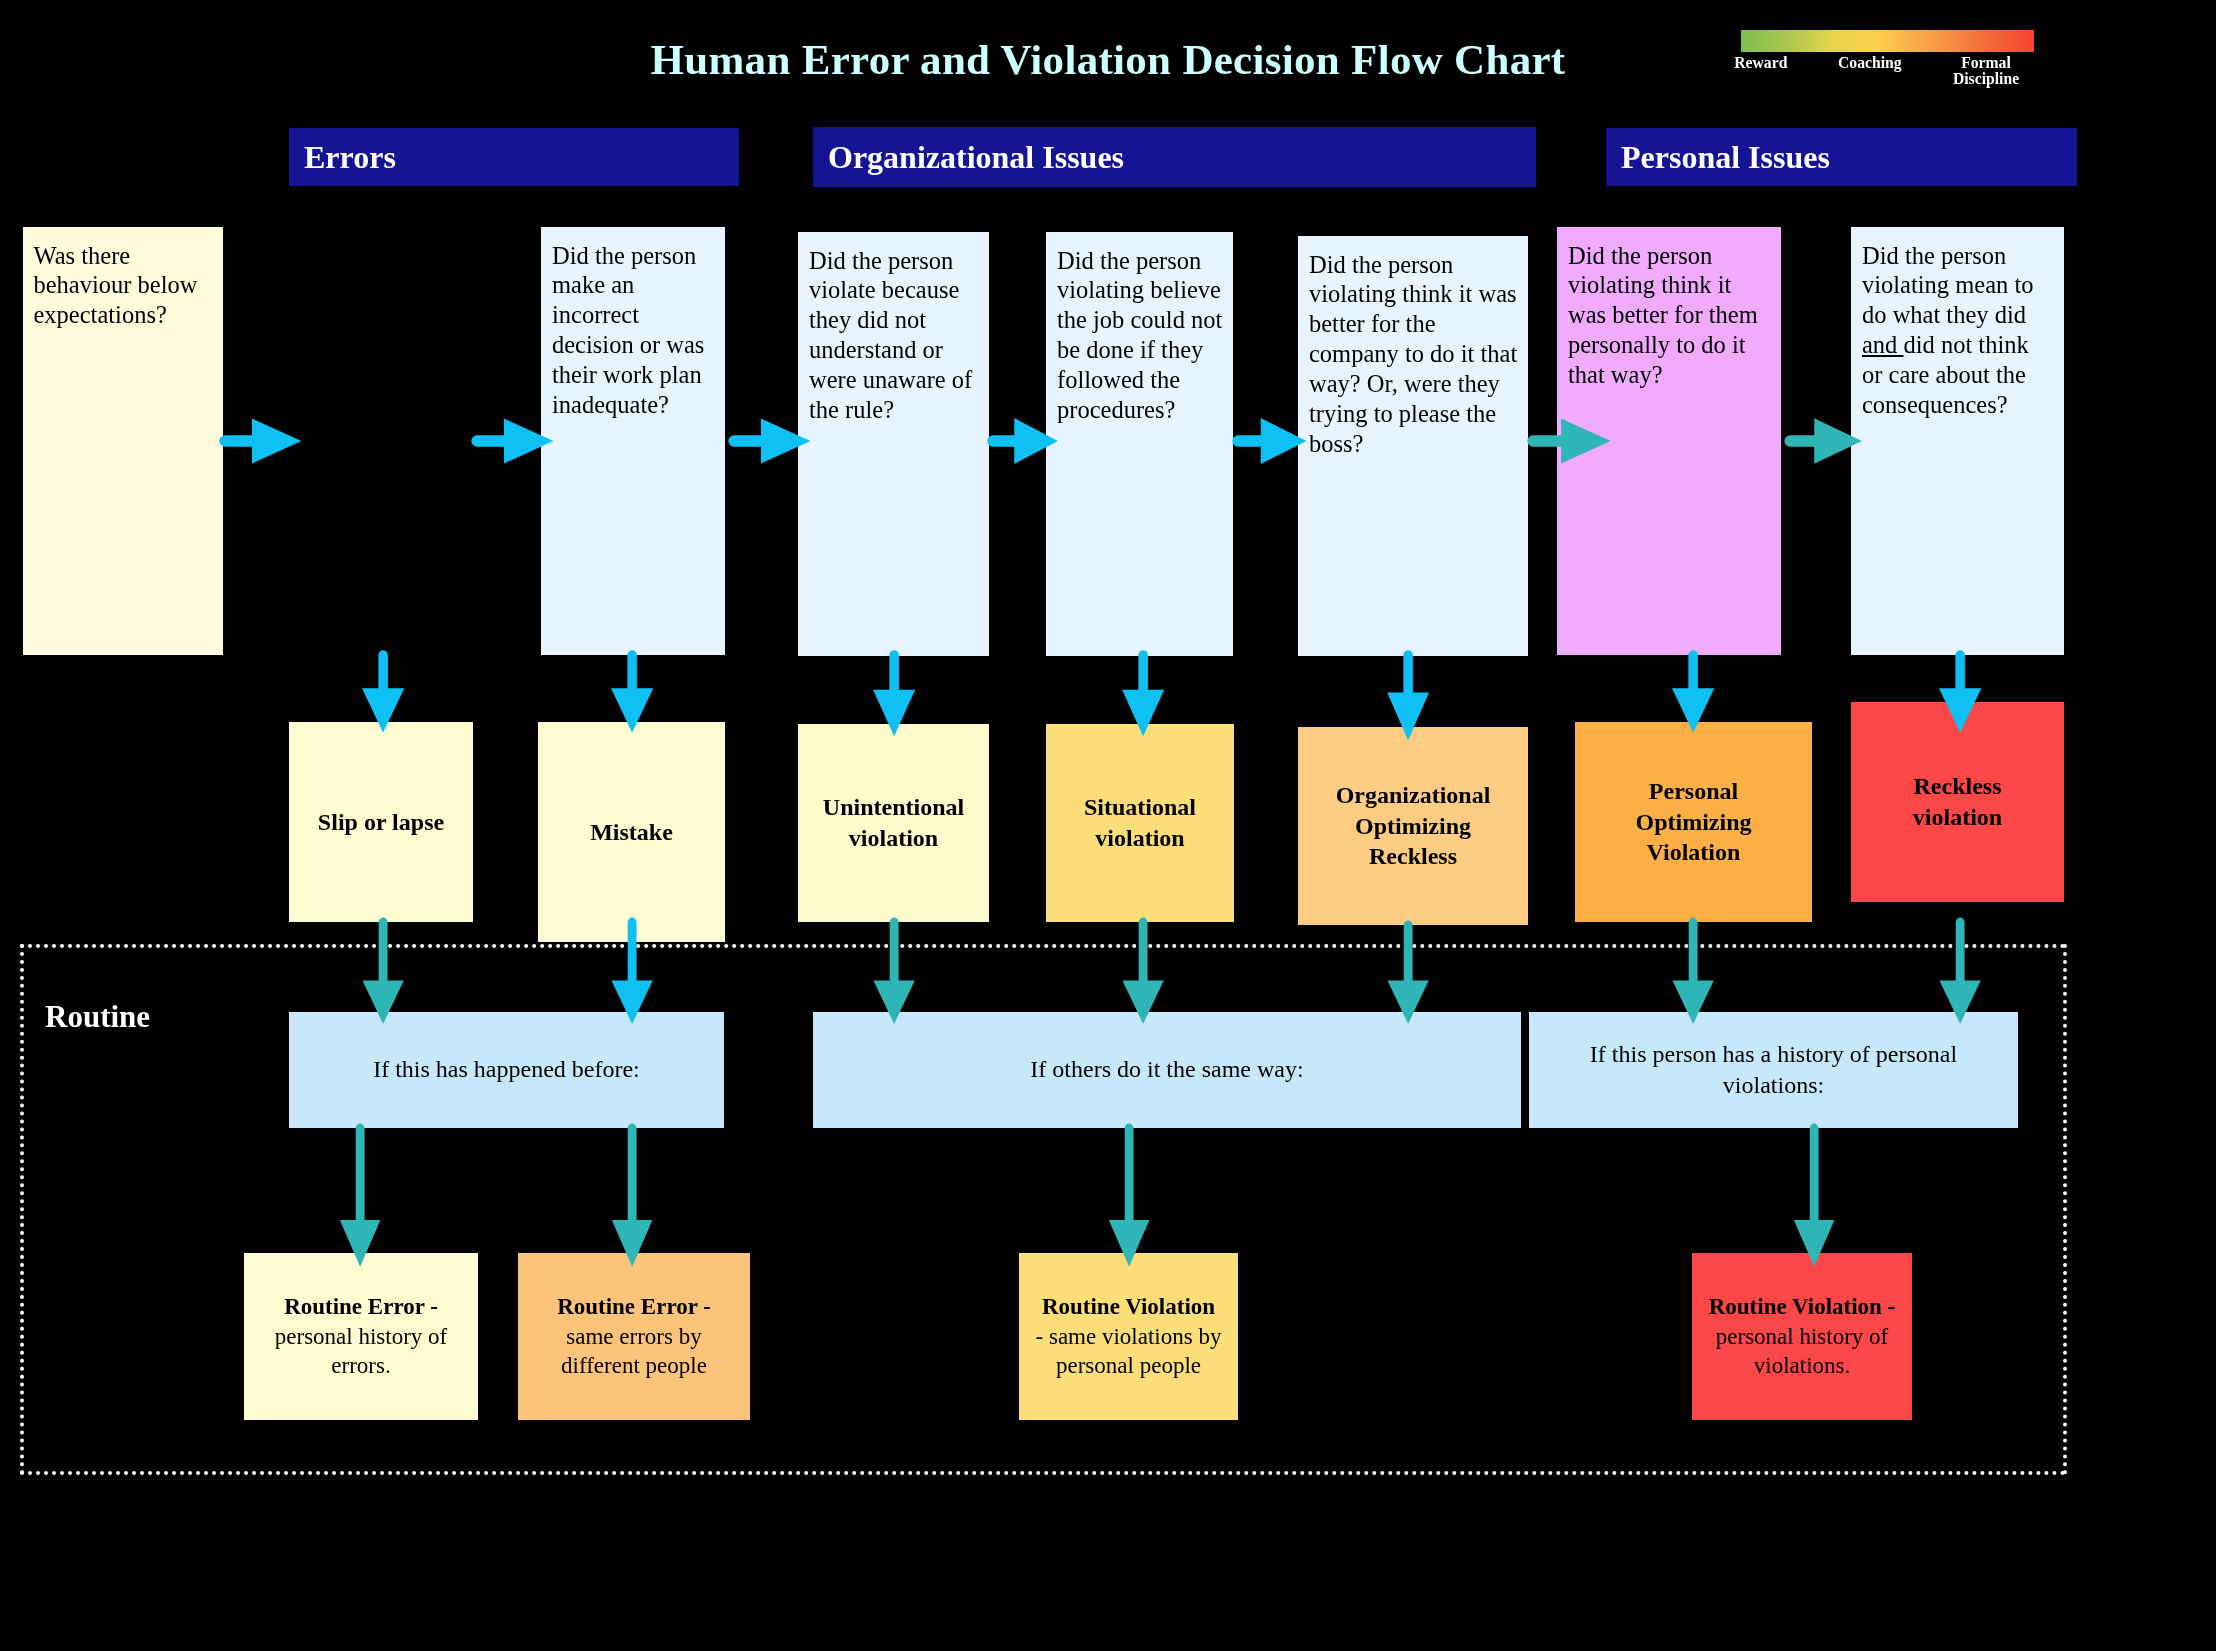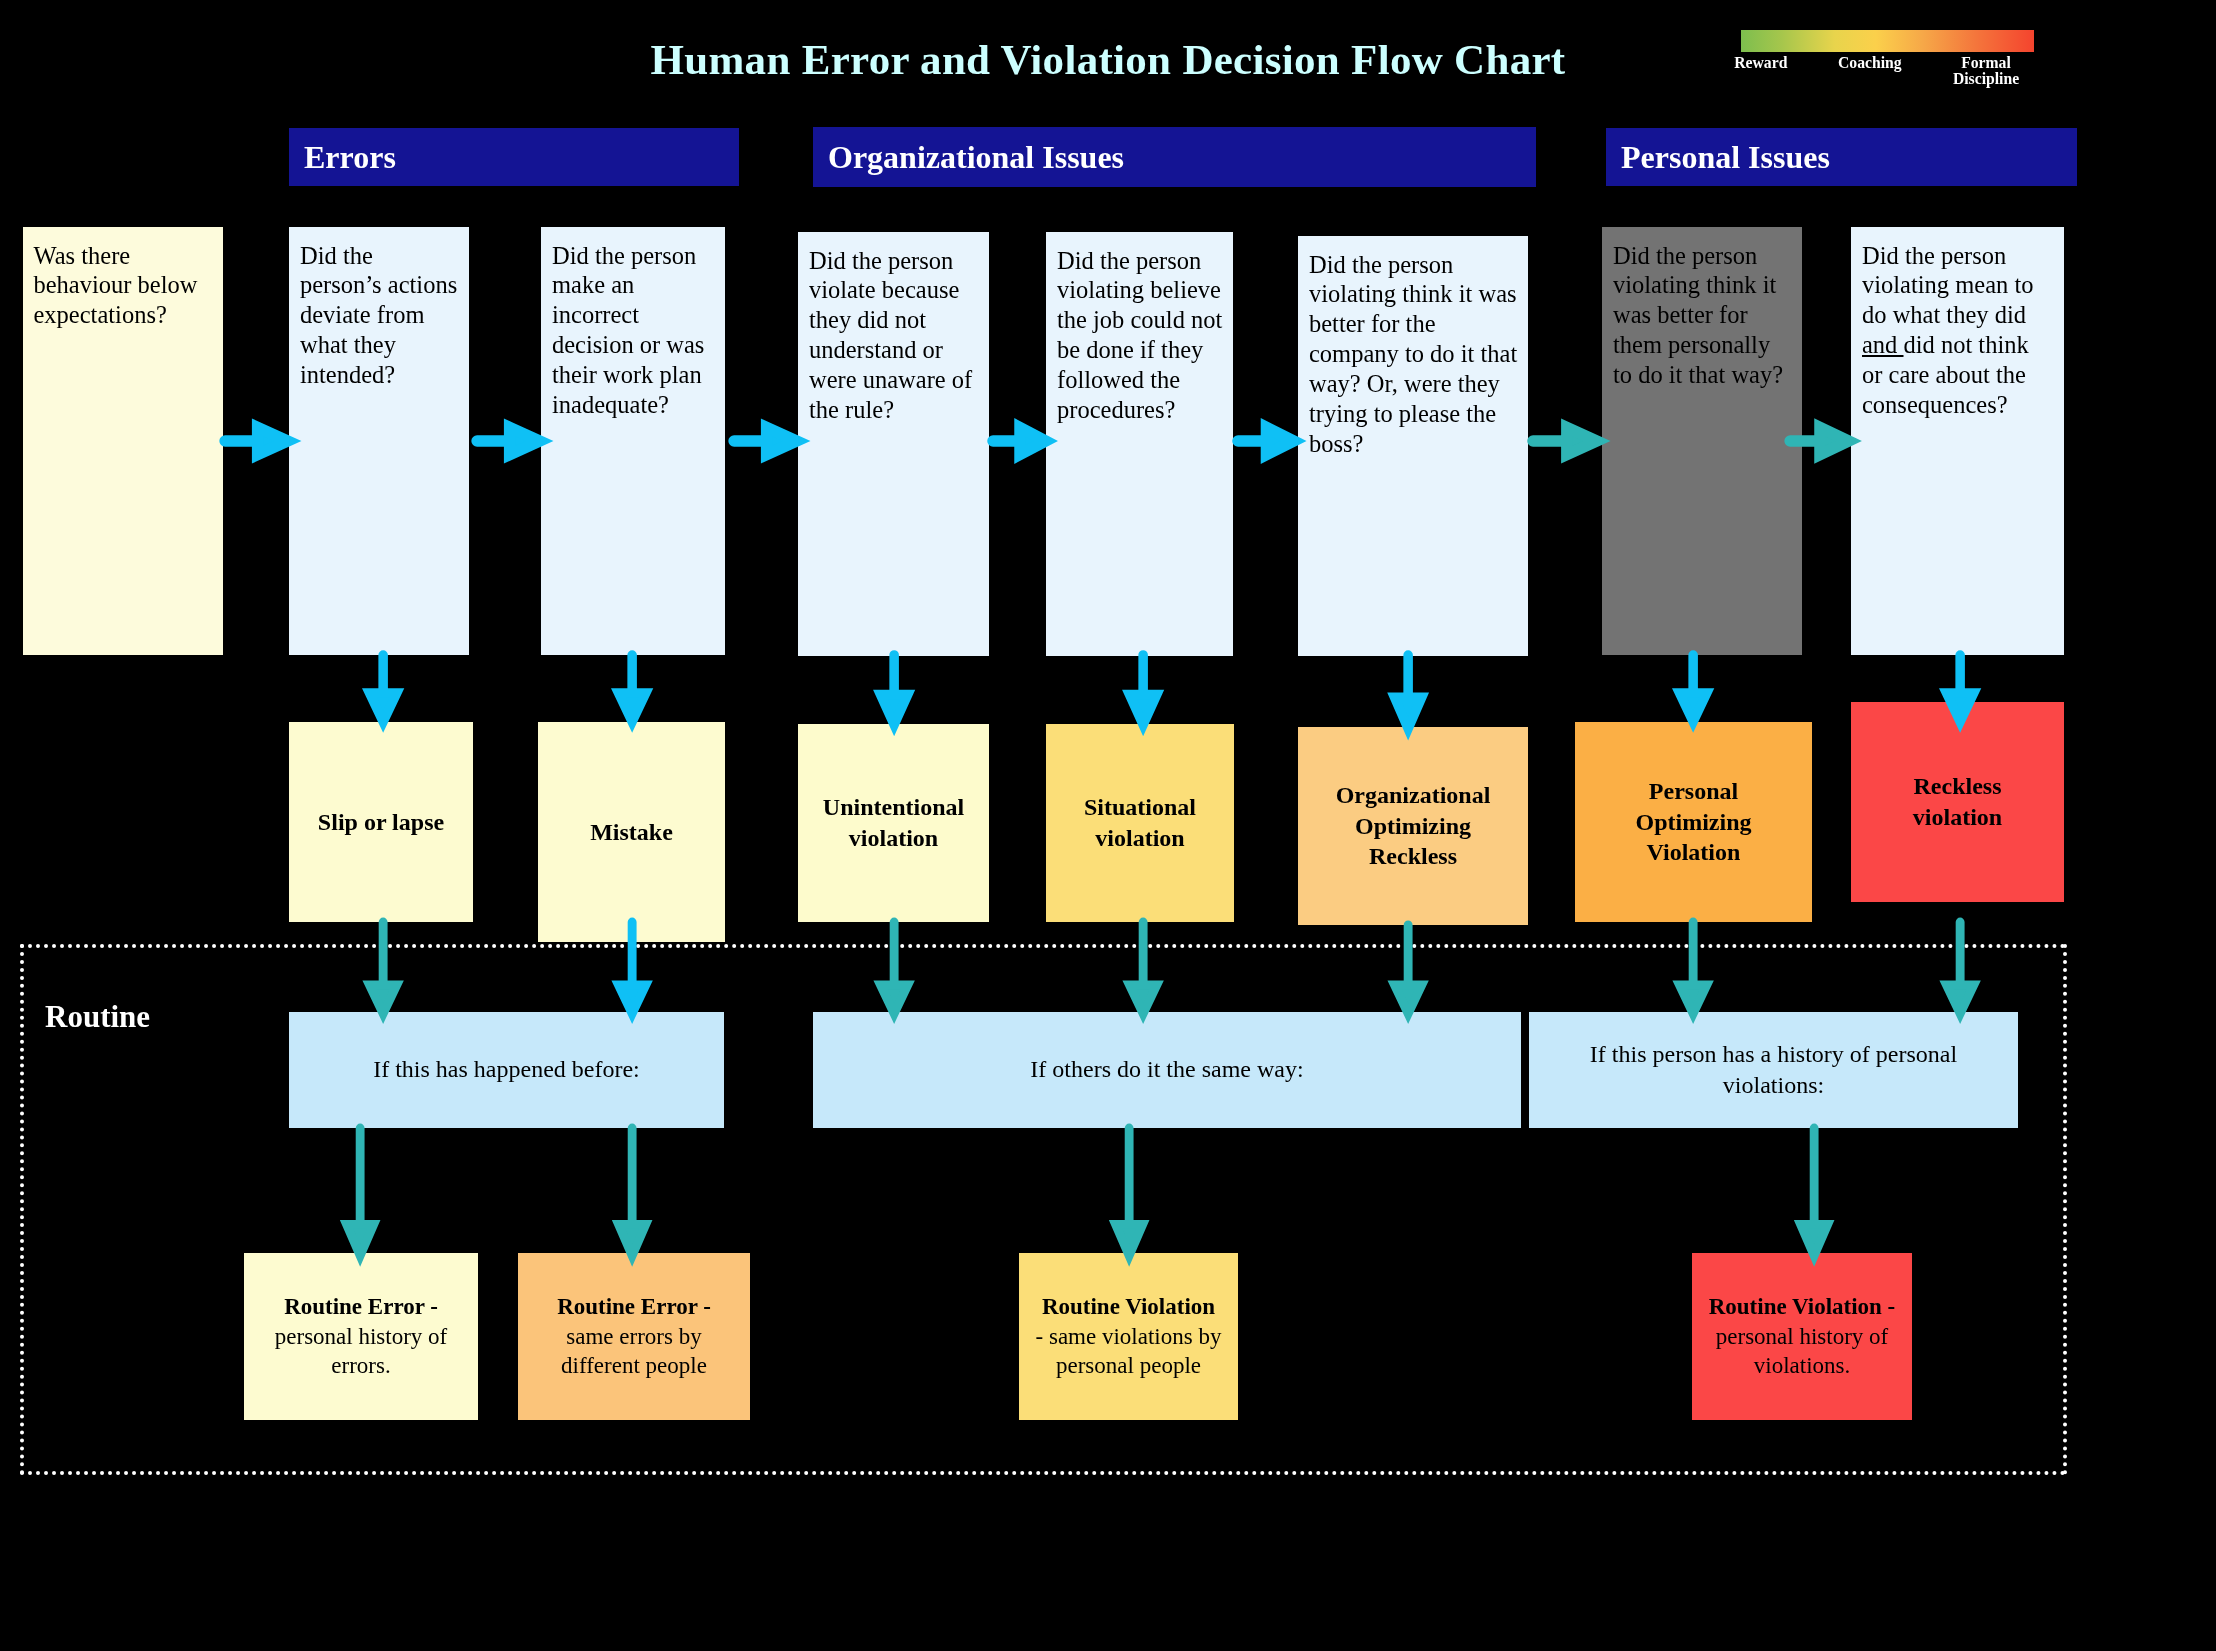--- a/index.html
+++ b/index.html
@@ -69,31 +69,30 @@
 Discipline</span>
     </div>
   </div>
 
   <div class="band" style="left:289px;top:128px;width:435px;height:58px;">Errors</div>
   <div class="band" style="left:813px;top:127px;width:708px;height:60px;">Organizational Issues</div>
   <div class="band" style="left:1606px;top:128px;width:456px;height:58px;">Personal Issues</div>
 
   <div class="box qbox" style="left:22.5px;top:227px;width:200px;height:428px;background:#FDFBDC;">Was there behaviour below expectations?</div>
 
-  <div class="box qbox" style="left:289px;top:227px;width:180px;height:428px;background:#E8F4FD;">Did the person’s actions deviate from what they intended?</div>
 
   <div class="box qbox" style="left:541px;top:227px;width:184px;height:428px;background:#E8F4FD;">Did the person make an incorrect decision or was their work plan inadequate?</div>
 
   <div class="box qbox" style="left:798px;top:232px;width:191px;height:424px;background:#E8F4FD;">Did the person violate because they did not understand or were unaware of the rule?</div>
 
   <div class="box qbox" style="left:1046px;top:232px;width:187px;height:424px;background:#E8F4FD;">Did the person violating believe the job could not be done if they followed the procedures?</div>
 
   <div class="box qbox" style="left:1298px;top:236px;width:230px;height:420px;background:#E8F4FD;">Did the person violating think it was better for the company to do it that way? Or, were they trying to please the boss?</div>
 
-  <div class="box qbox" style="left:1602px;top:227px;width:200px;height:428px;background:#737373;">Did the person violating think it was better for them personally to do it that way?</div>
+  <div class="box qbox" style="left:1557px;top:227px;width:224px;height:428px;background:#f0abfc;">Did the person violating think it was better for them personally to do it that way?</div>
 
   <div class="box qbox" style="left:1851px;top:227px;width:213px;height:428px;background:#E8F4FD;"><span>Did the person violating mean to do what they did </span><span class="u">and </span><span>did not think or care about the consequences?</span></div>
 
   <div class="box outbox" style="left:289px;top:722px;width:184px;height:200px;background:#FDFBD0;">
       <span>Slip or lapse</span>
     </div>
 
   <div class="box outbox" style="left:538px;top:722px;width:187px;height:220px;background:#FDFBD0;">
       <span>Mistake</span>
     </div>

